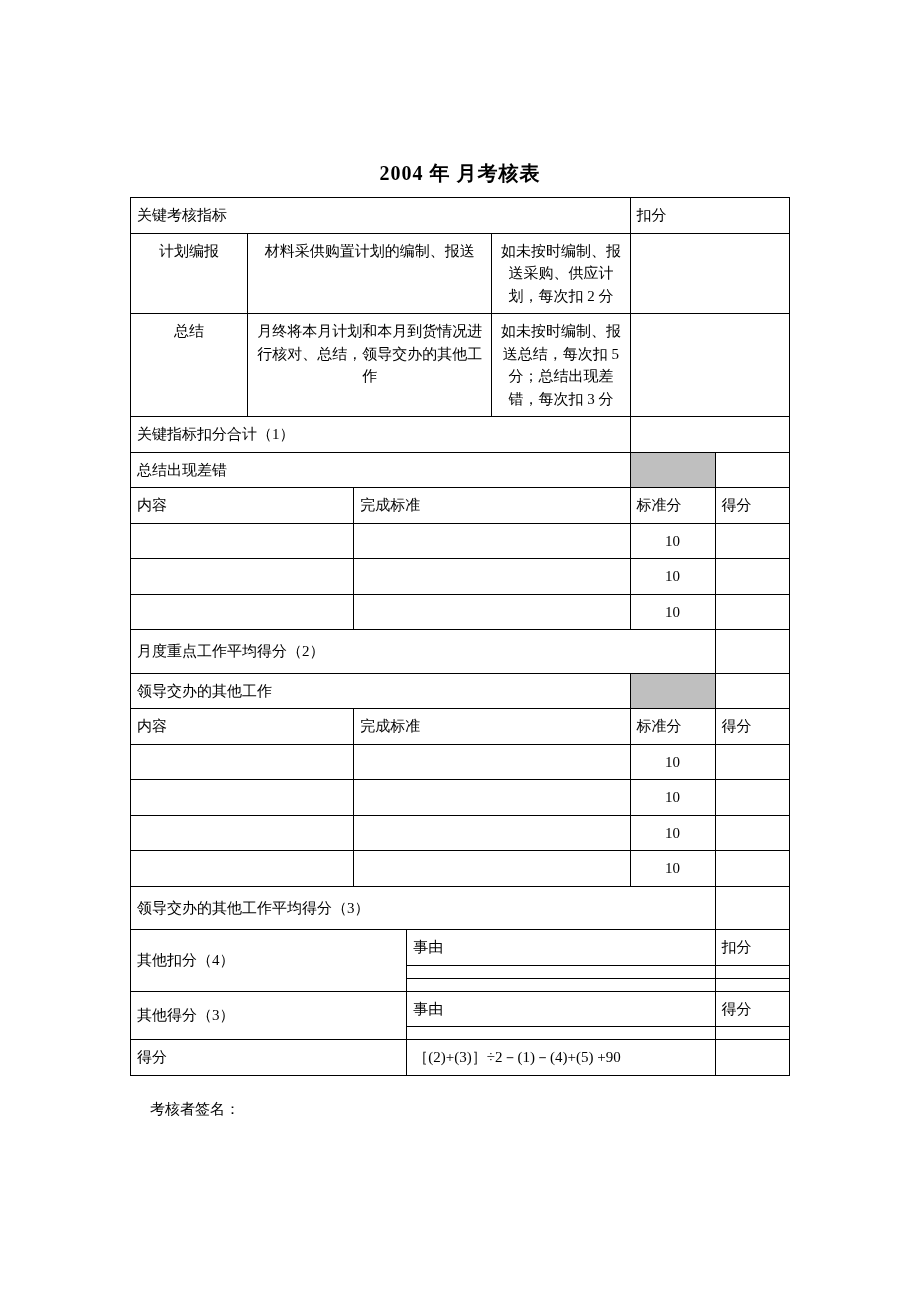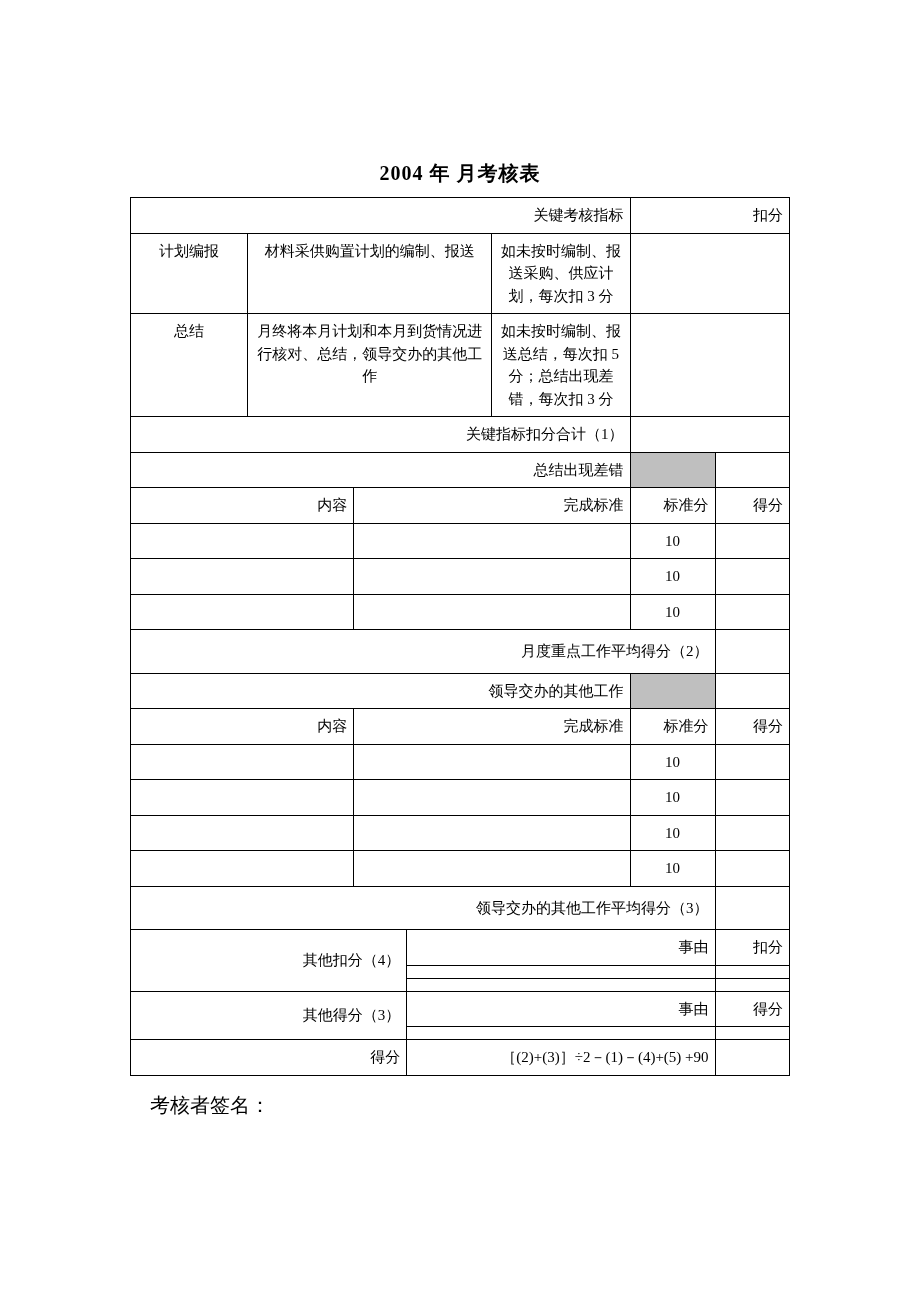--- a/index.html
+++ b/index.html
@@ -27,33 +27,33 @@
     width: 100%;
   }
   table.eval td {
     border: 1px solid #000;
     padding: 6px 6px;
     vertical-align: top;
     line-height: 1.5;
     font-size: 15px;
   }
   table.eval td.center {
-    text-align: right;
+    text-align: left;
     vertical-align: middle;
   }
   table.eval td.left {
     text-align: center;
   }
   table.eval td.shaded {
     background: #bfbfbf;
   }
   .signature {
-    margin-top: 16px;
+    margin-top: 24px;
     padding-left: 20px;
-    font-size: 20px;
+    font-size: 15px;
   }
 </style>
 </head>
 <body>
 
 <div class="page">
   <div class="title">2004 年   月考核表</div>
 
   <table class="eval">
     <colgroup>
@@ -68,21 +68,21 @@
 
     <tbody>
         <tr>
       <td colspan="5" class="center">关键考核指标</td>
       <td colspan="2" class="center">扣分</td>
     </tr>
 
     <tr>
       <td class="left">计划编报</td>
       <td colspan="3" class="left">材料采供购置计划的编制、报送</td>
-      <td class="left">如未按时编制、报送采购、供应计划，每次扣 3 分</td>
+      <td class="left">如未按时编制、报送采购、供应计划，每次扣 2 分</td>
       <td colspan="2"></td>
     </tr>
 
     <tr>
       <td class="left">总结</td>
       <td colspan="3" class="left">月终将本月计划和本月到货情况进行核对、总结，领导交办的其他工作</td>
       <td class="left">如未按时编制、报送总结，每次扣 5 分；总结出现差错，每次扣 3 分</td>
       <td colspan="2"></td>
     </tr>
 

